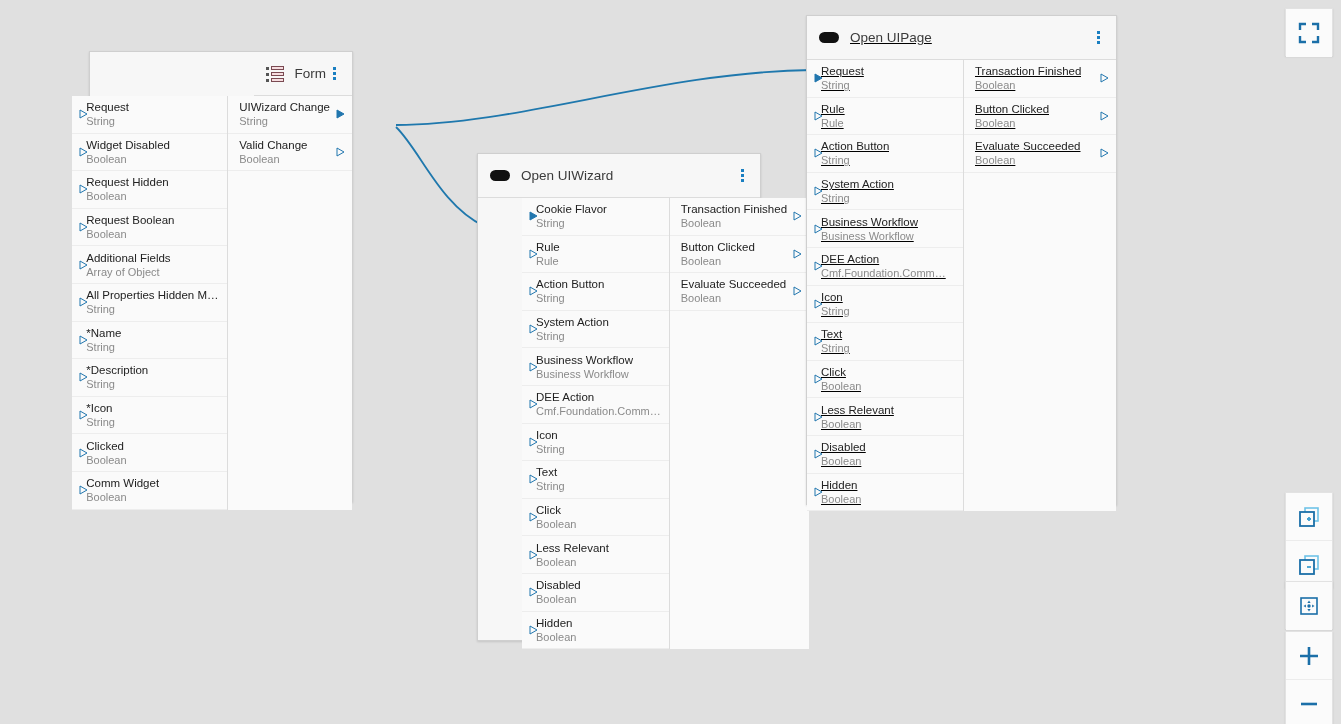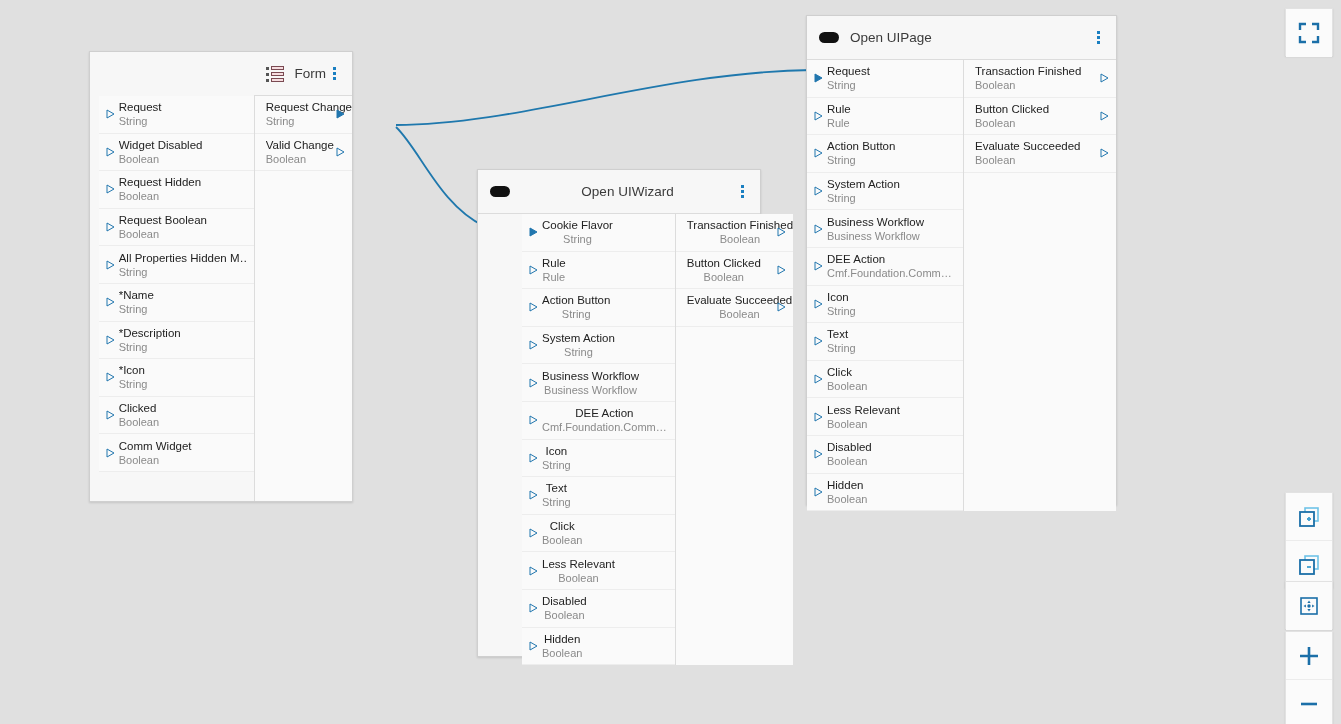--- a/index.html
+++ b/index.html
@@ -110,22 +110,22 @@
   .port-row {
     height: 37.6px;
     flex: 0 0 37.6px;
     display: flex;
     align-items: center;
     border-bottom: 1px solid #ededed;
     background: #fafafa;
     position: relative;
   }
   .port-row:last-child { border-bottom: none; }
-  .port-row.in  { padding-left: 20px; padding-right: 8px; }
-  .port-row.out { padding-left: 11px; }
+  .port-row.in  { padding-left: 14px; padding-right: 8px; }
+  .port-row.out { padding-left: 11px; padding-right: 22px; }
 
   .port-text { overflow: hidden; }
   .port-name {
     font-size: 11.5px;
     color: #222;
     line-height: 14px;
     white-space: nowrap;
   }
   .port-type {
     font-size: 11px;
@@ -228,20 +228,29 @@
             <div class="port-text">
               <div class="port-name">Request Boolean</div>
               <div class="port-type">Boolean</div>
             </div>
           </div>
           <div class="port-row in">
             <svg class="tri-svg left" viewBox="0 0 9 10">
               <path d="M1 1 L8 5 L1 9 Z" fill="none" stroke="#2176ae" stroke-width="1"></path>
             </svg>
             <div class="port-text">
+              <div class="port-name">Additional Fields</div>
+              <div class="port-type">Array of Object</div>
+            </div>
+          </div>
+          <div class="port-row in">
+            <svg class="tri-svg left" viewBox="0 0 9 10">
+              <path d="M1 1 L8 5 L1 9 Z" fill="none" stroke="#2176ae" stroke-width="1"></path>
+            </svg>
+            <div class="port-text">
               <div class="port-name">All Properties Hidden M…</div>
               <div class="port-type">String</div>
             </div>
           </div>
           <div class="port-row in">
             <svg class="tri-svg left" viewBox="0 0 9 10">
               <path d="M1 1 L8 5 L1 9 Z" fill="none" stroke="#2176ae" stroke-width="1"></path>
             </svg>
             <div class="port-text">
               <div class="port-name">*Name</div>
@@ -286,39 +295,39 @@
           </div>
           <div class="spacer-row" style="background: rgb(247, 247, 247);"></div>
         </div>
       <div class="port-col outputs">
 
       <div class="port-row out">
             <svg class="tri-svg right" viewBox="0 0 9 10">
               <path d="M1 1 L8 5 L1 9 Z" fill="#2176ae" stroke="#2176ae"></path>
             </svg>
             <div class="port-text">
-              <div class="port-name">Request Change</div>
+              <div class="port-name">UIWizard Change</div>
               <div class="port-type">String</div>
             </div>
           </div>
           <div class="port-row out">
             <svg class="tri-svg right" viewBox="0 0 9 10">
               <path d="M1 1 L8 5 L1 9 Z" fill="none" stroke="#2176ae" stroke-width="1"></path>
             </svg>
             <div class="port-text">
               <div class="port-name">Valid Change</div>
               <div class="port-type">Boolean</div>
             </div>
           </div>
           <div class="spacer-row"></div>
         </div>
     </div>
   </div>
 
-  <div class="node" id="node-open-uiwizard" style="left:477px; top:169px; width:284px; height:488px;text-align:center;">
+  <div class="node" id="node-open-uiwizard" style="left:477px; top:153px; width:284px; height:488px;">
     <div class="node-header">
       <span class="icon-pill"></span>
       <span class="node-title">Open UIWizard</span>
       <span class="kebab">
         <i></i>
           <i></i>
           <i></i>
       </span>
     </div>
     <div class="node-body">
@@ -459,21 +468,21 @@
             <div class="port-text">
               <div class="port-name">Evaluate Succeeded</div>
               <div class="port-type">Boolean</div>
             </div>
           </div>
           <div class="spacer-row"></div>
         </div>
     </div>
   </div>
 
-  <div class="node" id="node-open-uipage" style="left:806px; top:15px; width:311px; height:490px;">
+  <div class="node" id="node-open-uipage" style="left:806px; top:15px; width:311px; height:490px;text-decoration:underline;">
     <div class="node-header">
       <span class="icon-pill"></span>
       <span class="node-title">Open UIPage</span>
       <span class="kebab">
         <i></i>
           <i></i>
           <i></i>
       </span>
     </div>
     <div class="node-body">

